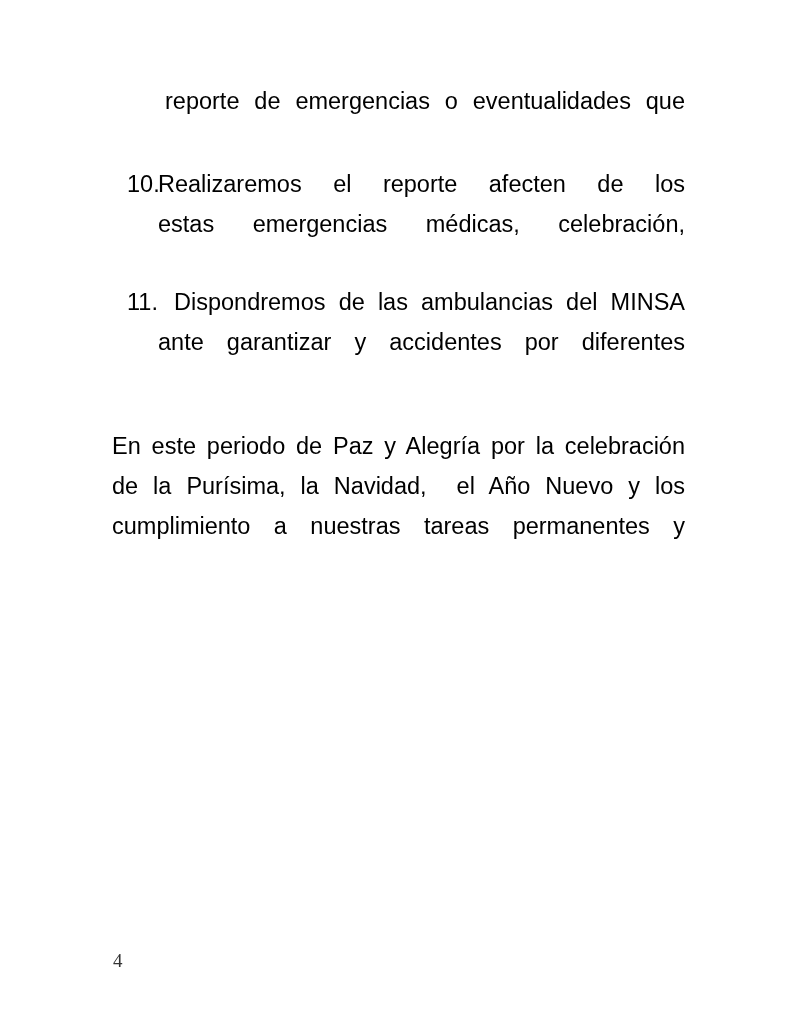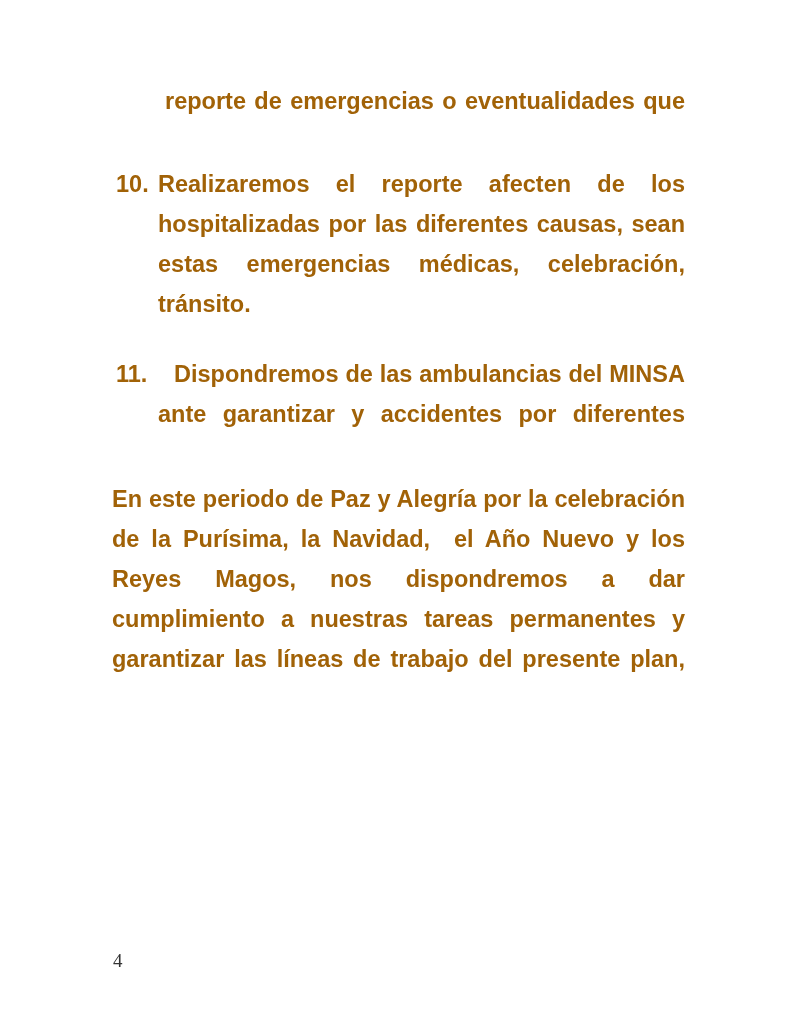--- a/index.html
+++ b/index.html
@@ -11,40 +11,40 @@
     position: relative;
     width: 791px;
     height: 1024px;
     box-sizing: border-box;
     background: #ffffff;
     padding: 81px 106px 0 112px;
     overflow: hidden;
     font-family: "Liberation Sans", sans-serif;
   }
   .para, .item {
-    font-weight: bold;
+    font-weight: normal;
     font-size: 23.5px;
     line-height: 40px;
-    color: #a16207;
+    color: #000000;
     margin: 0;
   }
   .cont {
     padding-left: 53px;
   }
   .item {
     position: relative;
     padding-left: 46px;
   }
   .item-10 { margin-top: 43px; }
-  .item-11 { margin-top: 30px; }
+  .item-11 { margin-top: 38px; }
   .item-11 .body .line:first-child { text-indent: 16px; }
-  .closing { margin-top: 45px; }
+  .closing { margin-top: 64px; }
   .num {
     position: absolute;
-    left: 4px;
+    left: 15px;
     top: 0;
     line-height: 40px;
   }
   .line {
     text-align: justify;
     text-align-last: justify;
   }
   .line.last {
     text-align-last: left;
   }
@@ -65,37 +65,33 @@
 <div class="page">
 
   <div class="para cont">
       <div class="line">reporte de emergencias o eventualidades que</div>
     </div>
 
   <div class="item item-10">
     <span class="num">10.</span>
     <div class="body">
         <div class="line">Realizaremos el reporte afecten de los</div>
-        <div class="line">hospitalizadas por las diferentes causas, sean</div>
         <div class="line">estas emergencias médicas, celebración,</div>
-        <div class="line last">tránsito.</div>
       </div>
   </div>
 
   <div class="item item-11">
     <span class="num">11.</span>
     <div class="body">
         <div class="line">Dispondremos de las ambulancias del MINSA</div>
         <div class="line">ante garantizar y accidentes por diferentes</div>
       </div>
   </div>
 
   <div class="para closing">
       <div class="line">En este periodo de Paz y Alegría por la celebración</div>
       <div class="line">de la Purísima, la Navidad,&nbsp; el Año Nuevo y los</div>
-      <div class="line">Reyes Magos, nos dispondremos a dar</div>
       <div class="line">cumplimiento a nuestras tareas permanentes y</div>
-      <div class="line">garantizar las líneas de trabajo del presente plan,</div>
     </div>
 
   <div class="page-number">4</div>
 
 </div>
 
 </body></html>

